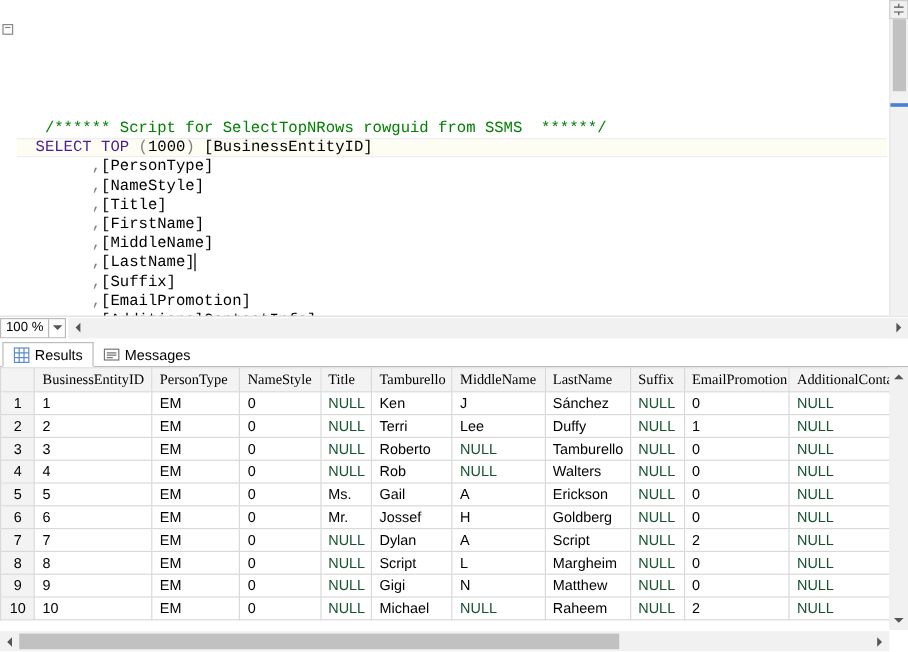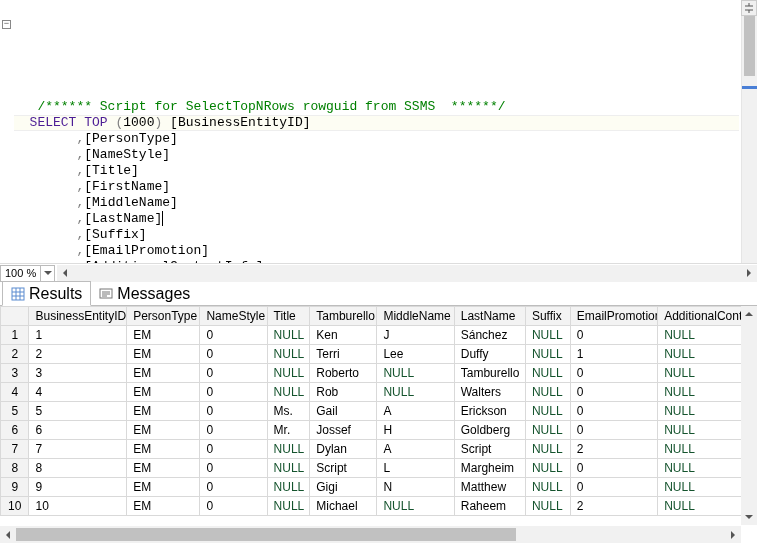--- a/index.html
+++ b/index.html
@@ -72,37 +72,37 @@
   .zoom-row { display:flex; align-items:center; height:19px; border-top:1px solid #ddd; }
   .zoom-combo { display:flex; align-items:center; border:1px solid #bbb; height:17px; background:#fff; }
   .zoom-combo span { padding:0 4px; font-size:11px;text-align:right; }
   .zoom-combo .dd { width:14px; height:15px; border-left:1px solid #bbb; display:flex; align-items:center; justify-content:center; }
   .hscroll1 { flex:1; height:17px; background:#f1f1f1; position:relative; margin-left:2px; }
   .hscroll1 .btn { position:absolute; top:0; width:16px; height:17px; display:flex; align-items:center; justify-content:center; background:#f1f1f1; }
   .hscroll1 .btn.l { left:0; } .hscroll1 .btn.r { right:0; }
 
   
   .tabs { display:flex; align-items:flex-end; height:24px; border-bottom:1px solid #bdbdbd; background:#fff; padding-left:2px; }
-  .tab { display:flex; align-items:center; gap:4px; padding:3px 8px 2px; font-size:16px; cursor:default;justify-content:flex-end; }
+  .tab { display:flex; align-items:center; gap:4px; padding:3px 8px 2px; font-size:12px; cursor:default;justify-content:flex-end; }
   .tab.active { border:1px solid #bdbdbd; border-bottom:1px solid #fff; background:#fff; position:relative; top:1px; }
   .tab .ico { width:14px; height:14px; }
 
   
   .grid-wrap { flex:1; overflow:hidden; position:relative; }
   .grid-scroll { overflow:hidden; height:100%; }
   table.grid { border-collapse:collapse; font-size:12px; table-layout:fixed; width:760px; }
   table.grid th, table.grid td {
     border:1px solid #d9d9d9;
     padding:2px 6px 2px 6px;
     text-align:left;
     height:18px;
     overflow:hidden; white-space:nowrap; text-overflow:clip;
     background:#fff;
   }
-  table.grid th { background:#f3f3f3; font-weight:normal; }
+  table.grid th { background:#f3f3f3; font-weight:normal;font-family:Liberation Serif, serif; }
   table.grid th.rownum, table.grid td.rownum {
     background:#f3f3f3; text-align:center; width:28px; padding:2px 2px;
   }
   td.nullcell { background:#fffce8; color:#14532d; }
   td.selcell { border:1px solid #3a7bd5; background:#eaf2fd; }
 
   .grid-vscroll { position:absolute; top:0; bottom:18px; right:0; width:16px; background:#f1f1f1; }
   .grid-vscroll .btn { position:absolute; left:0; right:0; height:16px; display:flex; align-items:center; justify-content:center; }
   .grid-vscroll .btn.t{top:0}.grid-vscroll .btn.b{bottom:0}
   .grid-hscroll { position:absolute; left:0; right:16px; bottom:0; height:17px; background:#f1f1f1; }

